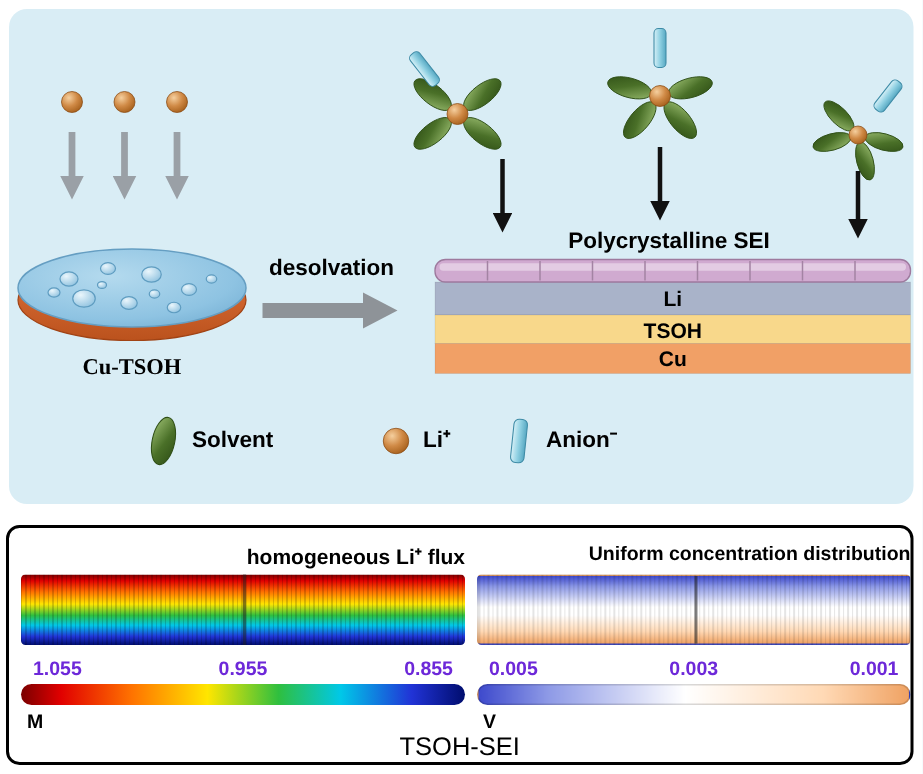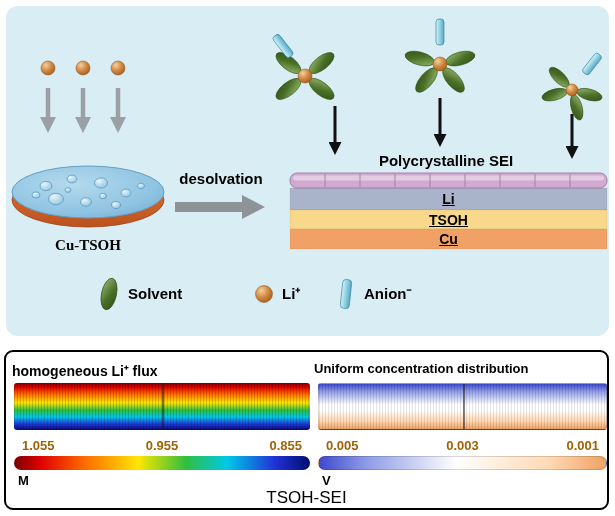--- a/index.html
+++ b/index.html
@@ -7,51 +7,51 @@
 
   .lbl { position:absolute; font-weight:bold; color:#000; line-height:1.2; }
 
   
   .top-panel { position:absolute; left:6px; top:6px; width:603px; height:330px; background:#d9edf5; border-radius:12px; }
   .top-panel svg { position:absolute; left:0; top:0; }
 
   .lbl-desolvation { left:145px; top:164px; width:140px; text-align:center; font-size:15px; }
   .lbl-cu-tsoh    { left:17px;  top:230px; width:130px; text-align:center; font-size:15px;font-family:Liberation Serif, serif; }
   .lbl-poly-sei   { left:320px; top:146px; width:240px; text-align:center; font-size:15px; }
-  .lbl-layer      { left:284px; width:317px; text-align:center; font-size:14px;text-decoration:underline; }
+  .lbl-layer      { left:284px; width:317px; text-align:center; font-size:14px; }
   .lbl-layer-li   { top:185px; }
   .lbl-layer-tsoh { top:206px; }
   .lbl-layer-cu   { top:225px; }
   .lbl-legend     { top:279px; font-size:15px; }
   .lbl-legend-solvent { left:122px; }
   .lbl-legend-li      { left:276px; }
   .lbl-legend-anion   { left:358px; }
 
   
   .bottom-panel { position:absolute; left:4px; top:350px; width:605px; height:160px; background:#fff; border:2px solid #000; border-radius:9px; }
 
-  .sim-title { position:absolute; top:9px; text-align:left; font-weight:bold; font-size:14px; color:#000; }
+  .sim-title { position:absolute; top:9px; text-align:right; font-weight:bold; font-size:14px; color:#000; }
   .sim-title-left  { left:6px;   width:298px; }
   .sim-title-right { left:308px; width:293px; font-size:13px; }
 
   .heatmap { position:absolute; top:31px; height:47px; border-radius:3px; }
   .heatmap-left { left:8px; width:296px;
     background-image:
       repeating-linear-gradient(90deg, rgba(0,0,0,0.16) 0px, rgba(0,0,0,0.16) 1px, rgba(255,255,255,0) 1px, rgba(255,255,255,0) 3px),
       linear-gradient(180deg, #7a0000 0%, #e10000 9%, #ff7300 25%, #ffe600 42%, #2fbf3f 58%, #00c8e8 72%, #2133d6 88%, #000d6e 100%);
   }
   .heatmap-right { left:312px; width:289px;
     background-image:
       repeating-linear-gradient(90deg, rgba(0,0,0,0.10) 0px, rgba(0,0,0,0.10) 1px, rgba(255,255,255,0) 1px, rgba(255,255,255,0) 3px),
       linear-gradient(180deg, #3d49cc 0%, #8d99e6 16%, #ffffff 46%, #ffffff 58%, #ffd9b5 82%, #efa263 100%);
     border:1px solid rgba(0,0,0,0.12);
   }
   .hm-divider { position:absolute; left:50%; top:0; width:2px; height:100%; background:rgba(30,30,30,0.55); }
 
-  .scale-row { position:absolute; top:86px; display:flex; justify-content:space-between; font-weight:bold; font-size:13px; color:#a16207; padding:0 8px; }
+  .scale-row { position:absolute; top:86px; display:flex; justify-content:space-between; font-weight:bold; font-size:13px; color:#6d28d9; padding:0 8px; }
   .scale-row-left  { left:8px;   width:296px; }
   .scale-row-right { left:312px; width:289px; }
 
   .colorbar { position:absolute; top:104px; height:14px; border-radius:7px; }
   .colorbar-left  { left:8px;   width:296px;
     background:linear-gradient(90deg, #7a0000 0%, #e10000 9%, #ff7300 25%, #ffe600 42%, #2fbf3f 58%, #00c8e8 72%, #2133d6 88%, #000d6e 100%); }
   .colorbar-right { left:312px; width:289px;
     background:linear-gradient(90deg, #3d49cc 0%, #8d99e6 16%, #ffffff 48%, #ffd9b5 80%, #efa263 100%);
     border:1px solid rgba(0,0,0,0.15); }
 

